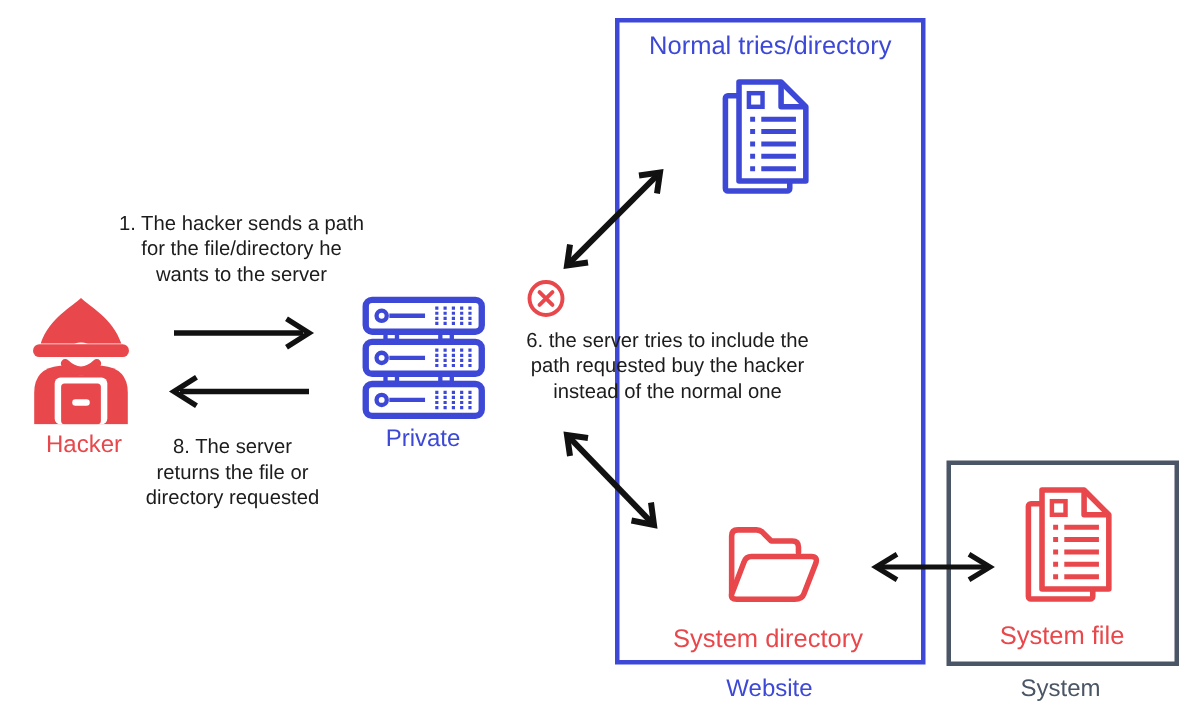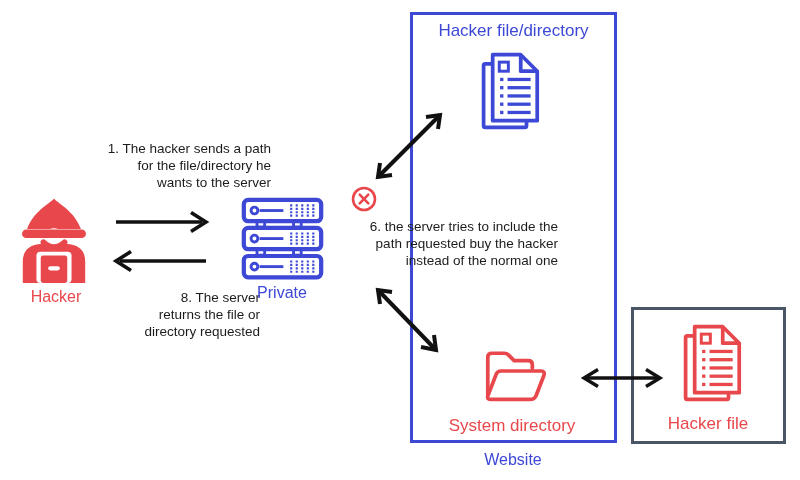--- a/index.html
+++ b/index.html
@@ -3,21 +3,21 @@
 <meta charset="utf-8">
 <style>
   html,body { margin:0; padding:0; background:#fff; }
   .canvas {
     position:relative; width:800px; height:480px; background:#ffffff;
     font-family:"Liberation Sans", sans-serif; overflow:hidden;
   }
   .abs { position:absolute; }
   .annotation {
     font-size:13.5px; line-height:17px; color:#1c1c1c;
-    text-align:right; white-space:pre-line; z-index:4;
+    text-align:center; white-space:pre-line; z-index:4;
   }
   .label-lg { font-size:16px; text-align:center; z-index:4; }
   .label-md { font-size:17px; text-align:center; z-index:4; }
   .red   { color:#e8474b; }
   .blue  { color:#3d49d6; }
   .slate { color:#4a5565; }
   .website-box {
     border:3px solid #3d49d6; box-sizing:border-box; z-index:1; background:transparent;
   }
   .system-box {
@@ -108,21 +108,21 @@
   <svg class="abs icon red" style="left:350px; top:185px;" width="28" height="28" viewBox="0 0 28 28">
     <circle cx="14" cy="14" r="11" stroke="currentColor" stroke-width="2.6" fill="#ffffff"></circle>
     <path d="M9.7 9.7 L18.3 18.3 M18.3 9.7 L9.7 18.3" stroke="currentColor" stroke-width="2.6" stroke-linecap="round"></path>
   </svg>
 
   <div class="abs annotation" style="left:332px; top:218px; width:226px;">6. the server tries to include the
 path requested buy the hacker
 instead of the normal one</div>
 
   <div class="abs website-box" style="left:410px; top:12px; width:207px; height:431px;"></div>
-  <div class="abs label-md blue" style="left:415px; top:21px; width:197px;">Hacker file/directory</div>
+  <div class="abs label-md blue" style="left:415px; top:21px; width:197px;">Normal tries/directory</div>
 
   <svg class="abs icon blue" style="left:477px; top:51px;" width="66" height="80" viewBox="0 0 80 96">
     <rect x="8" y="15" width="52" height="77" rx="2" fill="#ffffff" stroke="currentColor" stroke-width="4.5"></rect>
     <path d="M19 4 H53 L73 24 V84 H19 Z" fill="#ffffff" stroke="currentColor" stroke-width="4.5" stroke-linejoin="round"></path>
     <path d="M53 4 V24 H73" fill="none" stroke="currentColor" stroke-width="4.5" stroke-linejoin="round"></path>
     <rect x="27" y="13" width="11" height="11" fill="none" stroke="currentColor" stroke-width="3.6"></rect>
     <g stroke="currentColor" stroke-width="4">
       <line x1="28" y1="34" x2="32" y2="34"></line>
         <line x1="37" y1="34" x2="65" y2="34"></line>
       <line x1="28" y1="44" x2="32" y2="44"></line>
@@ -174,15 +174,16 @@
       <line x1="28" y1="44" x2="32" y2="44"></line>
         <line x1="37" y1="44" x2="65" y2="44"></line>
       <line x1="28" y1="54" x2="32" y2="54"></line>
         <line x1="37" y1="54" x2="65" y2="54"></line>
       <line x1="28" y1="64" x2="32" y2="64"></line>
         <line x1="37" y1="64" x2="65" y2="64"></line>
       <line x1="28" y1="74" x2="32" y2="74"></line>
         <line x1="37" y1="74" x2="65" y2="74"></line>
     </g>
   </svg>
-  <div class="abs label-md red" style="left:633px; top:414px; width:150px;">Hacker file</div>
+  <div class="abs label-md red" style="left:633px; top:414px; width:150px;">System file</div>
+  <div class="abs label-lg slate" style="left:632px; top:451px; width:150px;">System</div>
 
 </div>
 
 </body></html>

